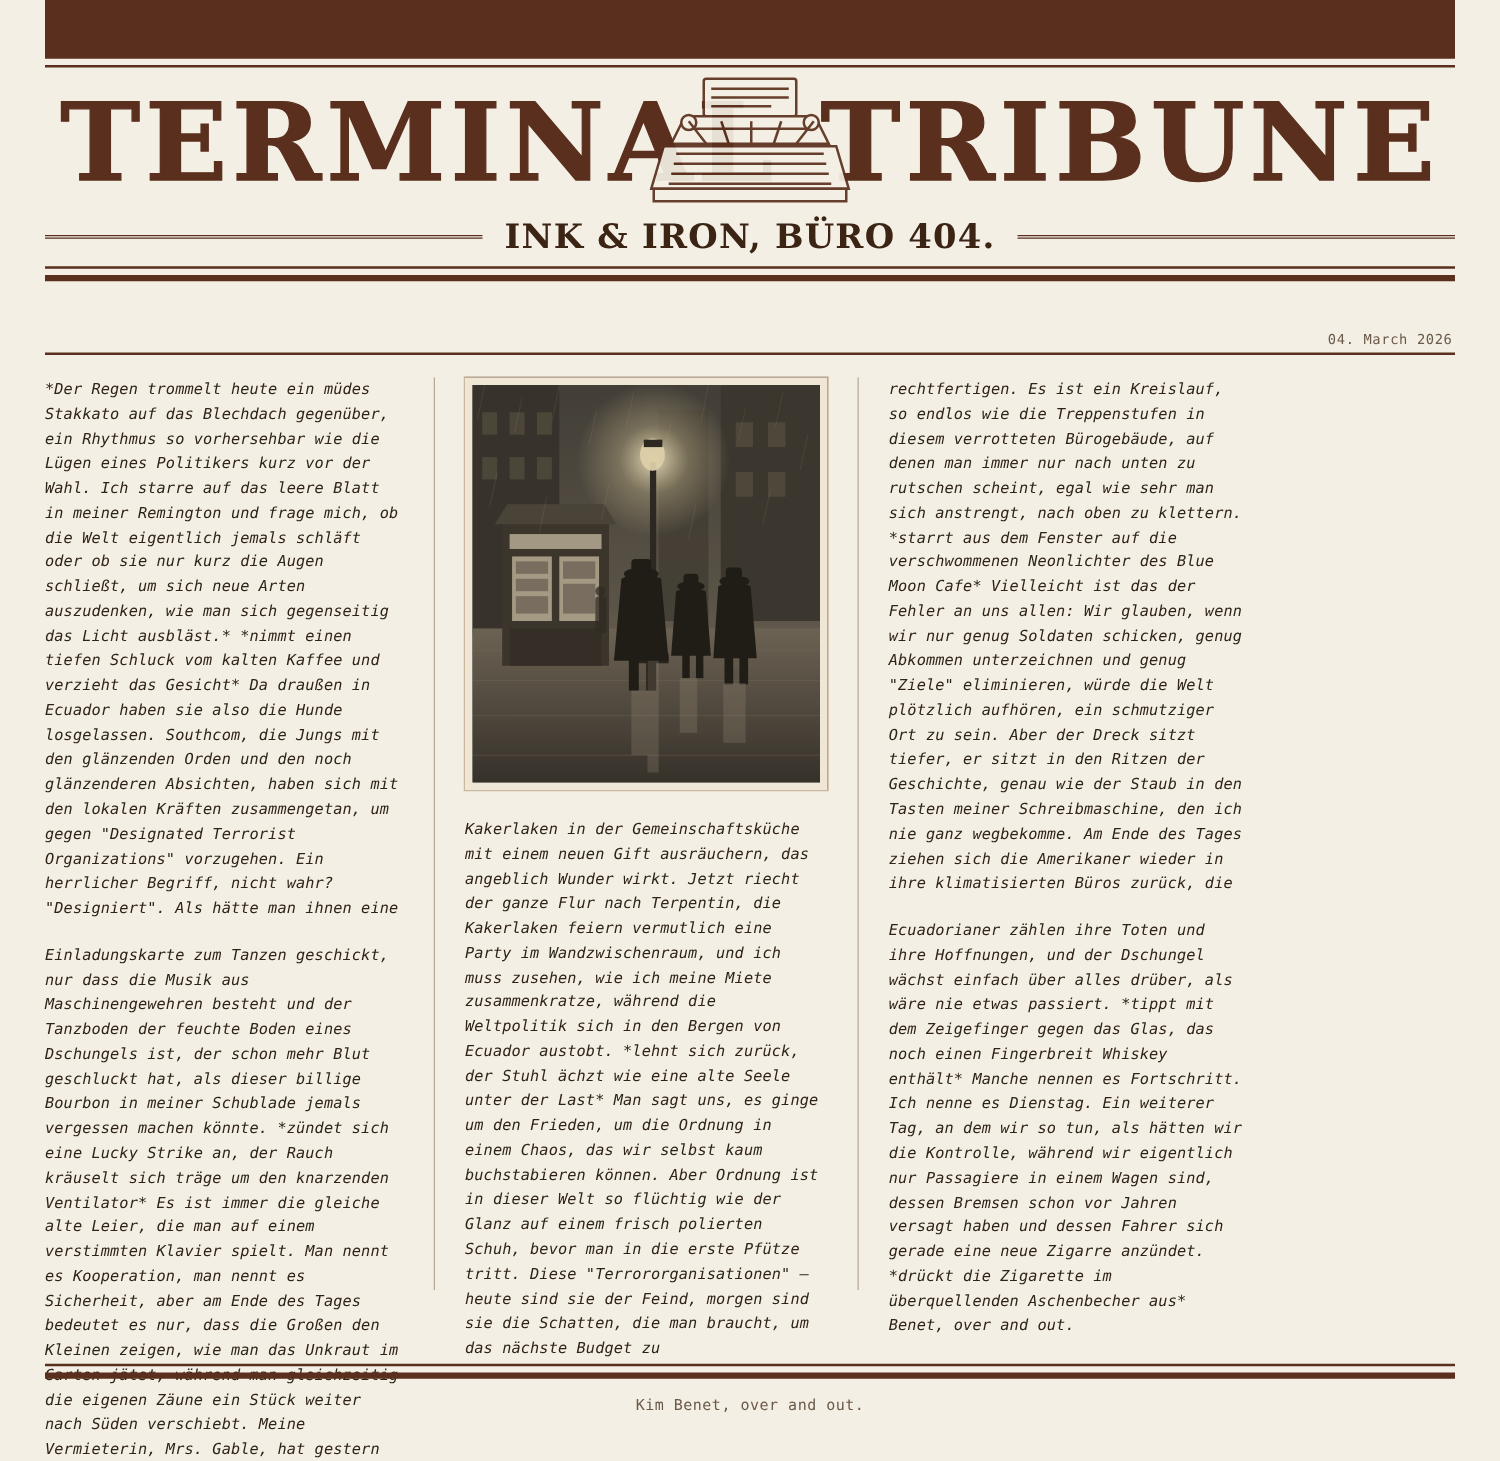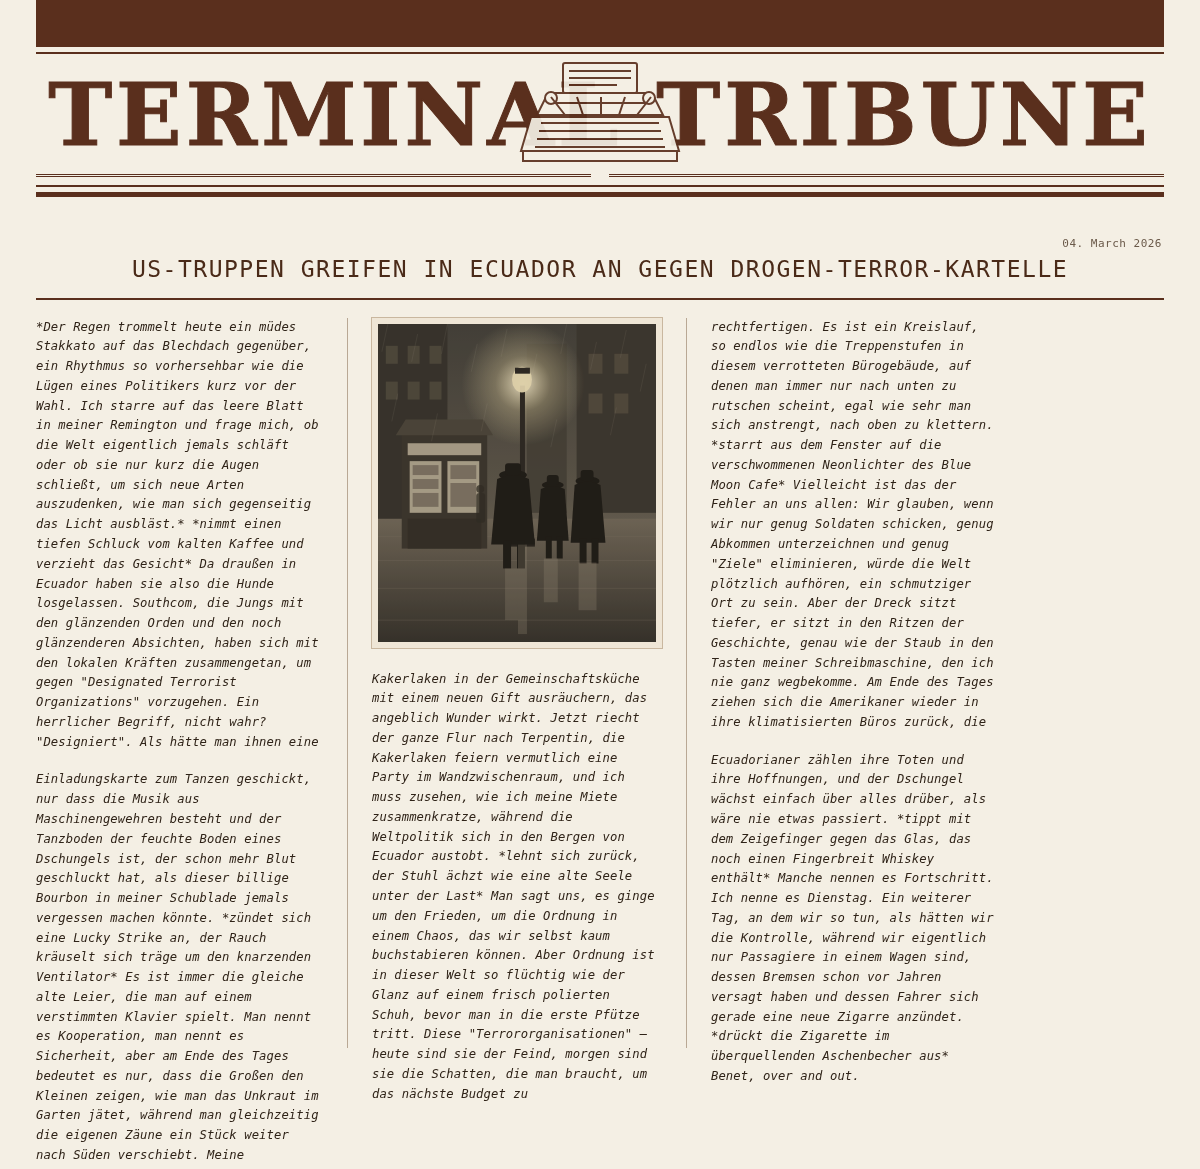--- a/index.html
+++ b/index.html
@@ -202,33 +202,33 @@
             <path d="M30 88 h130"></path>
             <path d="M18 92 h154 v10 h-154 z" fill="#f4efe4"></path>
             <path d="M60 56 l-14 -18 M78 56 l-6 -18 M96 56 l0 -18 M114 56 l6 -18 M132 56 l14 -18"></path>
           </g>
         </svg>
       </div>
     </div>
 
     <div class="subtitle-row">
       <div class="subtitle-line"></div>
+      <div class="subtitle">INK &amp; IRON, BÜRO 404.</div>
       <div class="subtitle-line"></div>
     </div>
 
     <div class="masthead-bottom-rules">
       <div class="rule-thin"></div>
       <div class="masthead-gap"></div>
       <div class="rule-thick"></div>
     </div>
   </div>
 
   <div class="date-line">04. March 2026</div>
 
-  <div class="headline">US-TRUPPEN GREIFEN IN ECUADOR AN GEGEN DROGEN-TERROR-KARTELLE</div>
   <div class="headline-rule"></div>
 
   <div class="columns">
 
     <div class="col">
       <p>*Der Regen trommelt heute ein müdes Stakkato auf das Blechdach gegenüber, ein Rhythmus so vorhersehbar wie die Lügen eines Politikers kurz vor der Wahl. Ich starre auf das leere Blatt in meiner Remington und frage mich, ob die Welt eigentlich jemals schläft oder ob sie nur kurz die Augen schließt, um sich neue Arten auszudenken, wie man sich gegenseitig das Licht ausbläst.* *nimmt einen tiefen Schluck vom kalten Kaffee und verzieht das Gesicht* Da draußen in Ecuador haben sie also die Hunde losgelassen. Southcom, die Jungs mit den glänzenden Orden und den noch glänzenderen Absichten, haben sich mit den lokalen Kräften zusammengetan, um gegen "Designated Terrorist Organizations" vorzugehen. Ein herrlicher Begriff, nicht wahr? "Designiert". Als hätte man ihnen eine</p>
       <p>Einladungskarte zum Tanzen geschickt, nur dass die Musik aus Maschinengewehren besteht und der Tanzboden der feuchte Boden eines Dschungels ist, der schon mehr Blut geschluckt hat, als dieser billige Bourbon in meiner Schublade jemals vergessen machen könnte. *zündet sich eine Lucky Strike an, der Rauch kräuselt sich träge um den knarzenden Ventilator* Es ist immer die gleiche alte Leier, die man auf einem verstimmten Klavier spielt. Man nennt es Kooperation, man nennt es Sicherheit, aber am Ende des Tages bedeutet es nur, dass die Großen den Kleinen zeigen, wie man das Unkraut im Garten jätet, während man gleichzeitig die eigenen Zäune ein Stück weiter nach Süden verschiebt. Meine Vermieterin, Mrs. Gable, hat gestern auch so eine "Operation" gestartet – sie wollte die</p>
     </div>
 
     <div class="col-divider"></div>
@@ -359,14 +359,20 @@
     </div>
 
     <div class="col-divider"></div>
 
     <div class="col">
       <p>rechtfertigen. Es ist ein Kreislauf, so endlos wie die Treppenstufen in diesem verrotteten Bürogebäude, auf denen man immer nur nach unten zu rutschen scheint, egal wie sehr man sich anstrengt, nach oben zu klettern. *starrt aus dem Fenster auf die verschwommenen Neonlichter des Blue Moon Cafe* Vielleicht ist das der Fehler an uns allen: Wir glauben, wenn wir nur genug Soldaten schicken, genug Abkommen unterzeichnen und genug "Ziele" eliminieren, würde die Welt plötzlich aufhören, ein schmutziger Ort zu sein. Aber der Dreck sitzt tiefer, er sitzt in den Ritzen der Geschichte, genau wie der Staub in den Tasten meiner Schreibmaschine, den ich nie ganz wegbekomme. Am Ende des Tages ziehen sich die Amerikaner wieder in ihre klimatisierten Büros zurück, die</p>
       <p>Ecuadorianer zählen ihre Toten und ihre Hoffnungen, und der Dschungel wächst einfach über alles drüber, als wäre nie etwas passiert. *tippt mit dem Zeigefinger gegen das Glas, das noch einen Fingerbreit Whiskey enthält* Manche nennen es Fortschritt. Ich nenne es Dienstag. Ein weiterer Tag, an dem wir so tun, als hätten wir die Kontrolle, während wir eigentlich nur Passagiere in einem Wagen sind, dessen Bremsen schon vor Jahren versagt haben und dessen Fahrer sich gerade eine neue Zigarre anzündet. *drückt die Zigarette im überquellenden Aschenbecher aus* Benet, over and out.</p>
     </div>
   </div>
 
+  <div class="footer-rules">
+    <div class="rule-thin"></div>
+    <div class="masthead-gap"></div>
+    <div class="rule-thick"></div>
+    <div class="footer-text">Kim Benet, over and out.</div>
+  </div>
 
 </div>
 
 </body></html>

